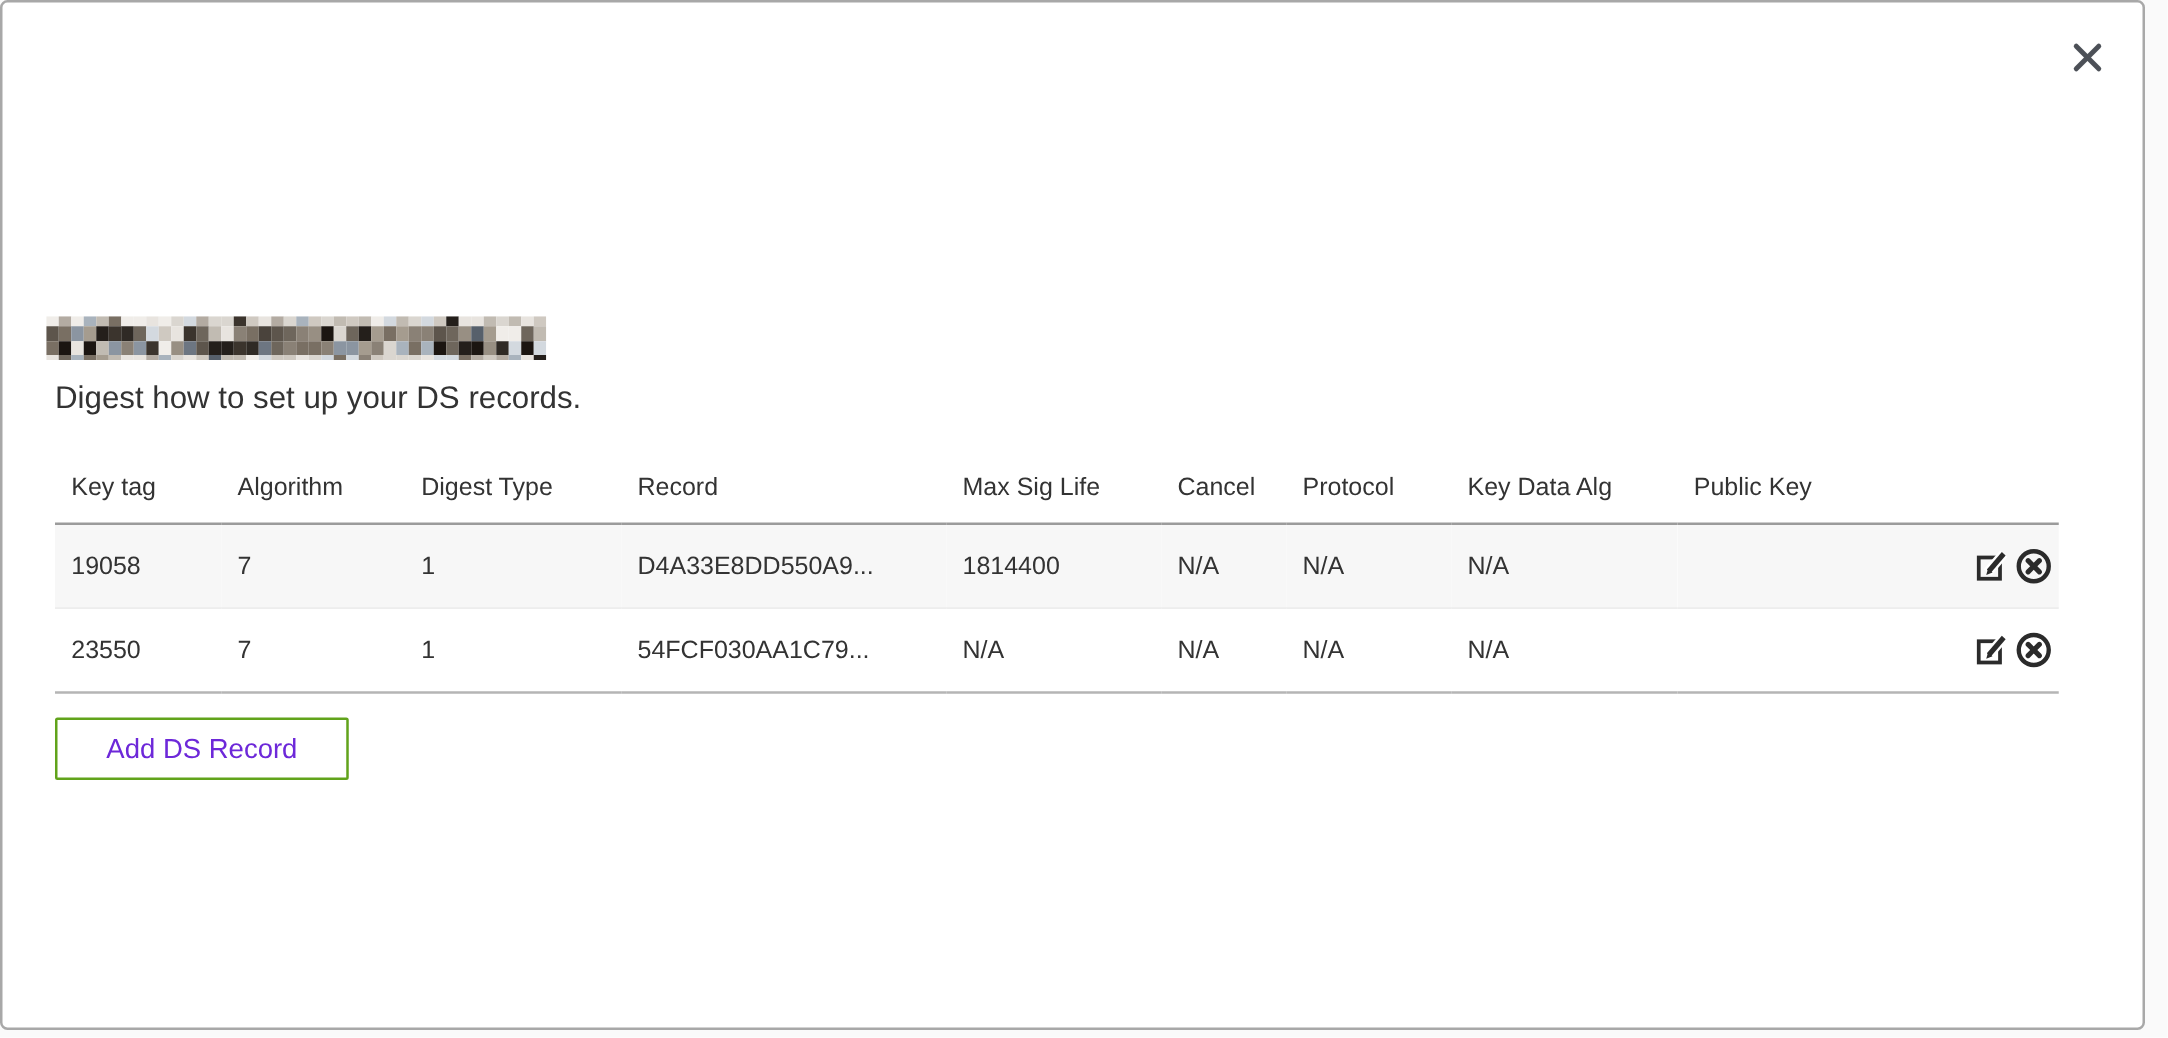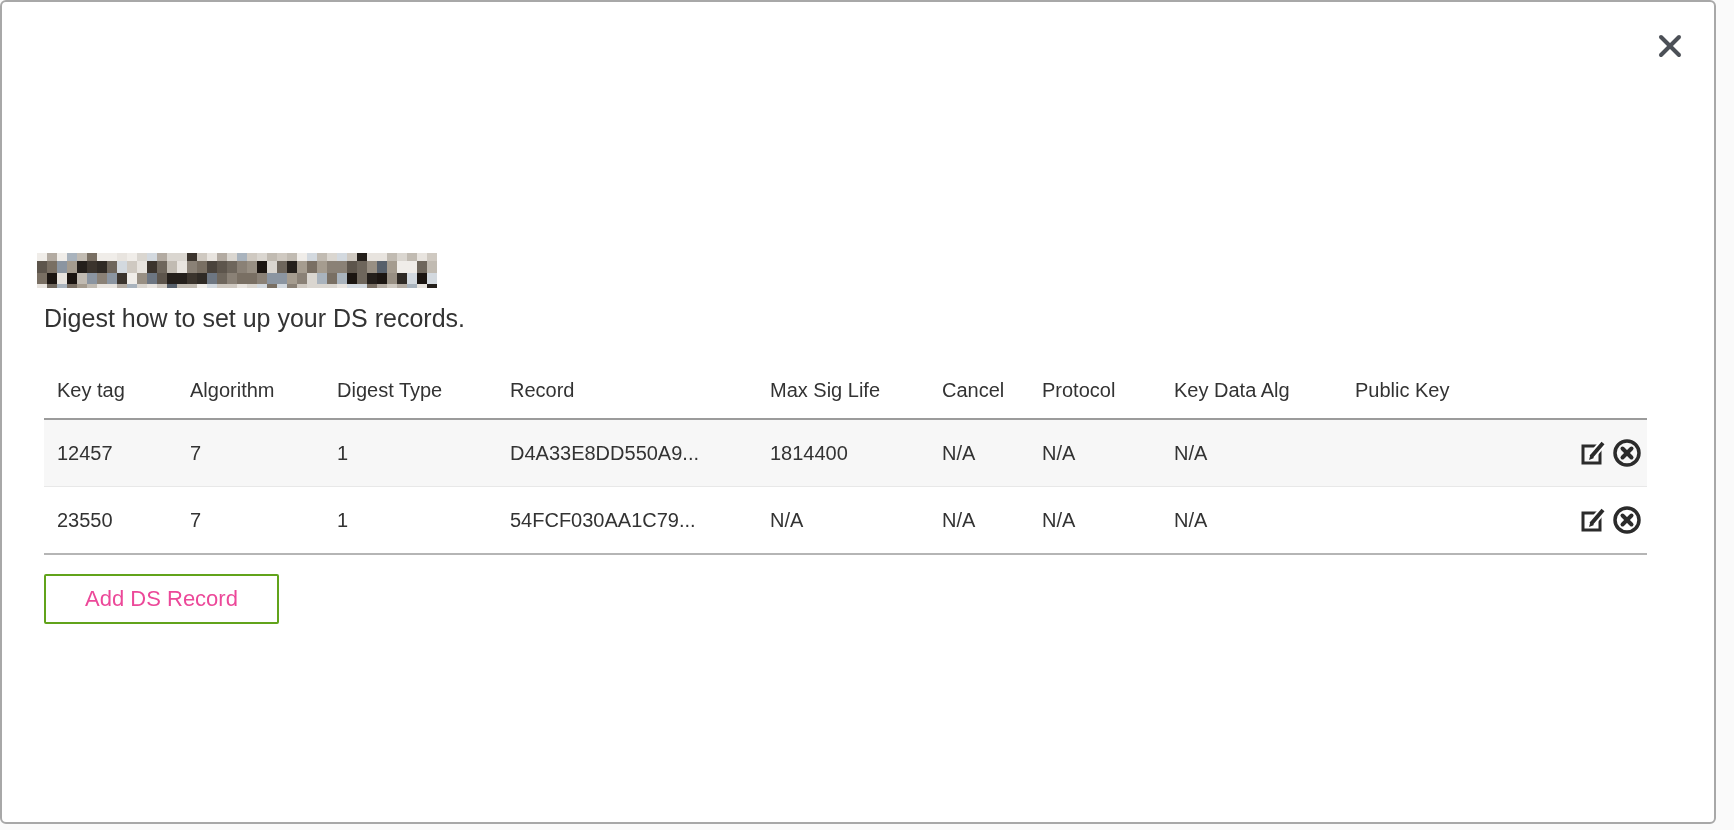--- a/index.html
+++ b/index.html
@@ -48,21 +48,21 @@
   .ds-table tbody tr.row-odd{background:#f7f7f7;border-bottom:1px solid #e8e8e8;}
   .ds-table tbody tr.row-even{background:#ffffff;border-bottom:2px solid #b5b5b5;}
   .td-actions{padding:0 4px 0 0 !important;text-align:right;}
   .icon-btn{
     display:inline-block;vertical-align:middle;width:32px;height:32px;
     padding:0;margin:0;background:none;border:none;cursor:pointer;line-height:0;
   }
   .add-btn{
     position:absolute;left:42px;top:572px;width:235px;height:50px;
     background:#ffffff;border:2px solid #61a31b;border-radius:2px;
-    color:#ec4899;font-size:22px;font-family:inherit;cursor:pointer;
+    color:#6d28d9;font-size:22px;font-family:inherit;cursor:pointer;
   }
   .footer{
     position:absolute;left:0px;top:691px;width:1708px;height:127px;
     background:#ebebeb;border-bottom-left-radius:5px;border-bottom-right-radius:5px;
   }
   .red-box{
     position:absolute;left:656px;top:12px;width:208px;height:94px;
     border:5px solid #ee1111;
     display:flex;align-items:center;justify-content:center;
   }
@@ -115,21 +115,21 @@
         <th>Max Sig Life</th>
         <th>Cancel</th>
         <th>Protocol</th>
         <th>Key Data Alg</th>
         <th>Public Key</th>
         <th></th>
       </tr>
     </thead>
     <tbody>
       <tr class="row-odd">
-        <td>12457</td>
+        <td>19058</td>
         <td>7</td>
         <td>1</td>
         <td>D4A33E8DD550A9...</td>
         <td>1814400</td>
         <td>N/A</td>
         <td>N/A</td>
         <td>N/A</td>
         <td></td>
         <td class="td-actions">
           <button class="icon-btn" aria-label="Edit DS record">

